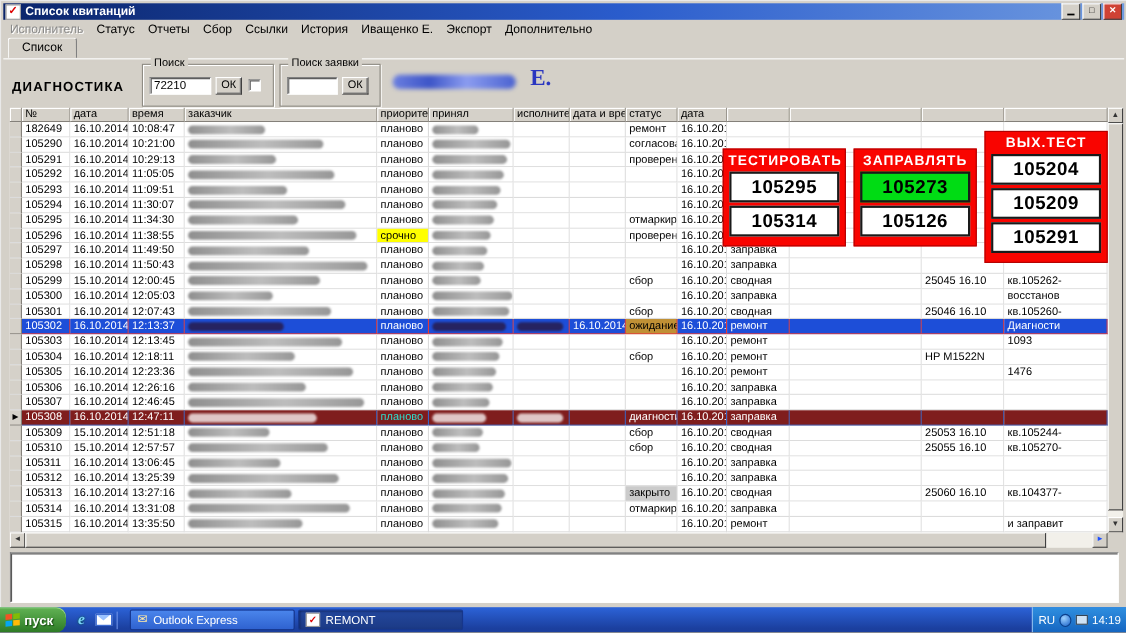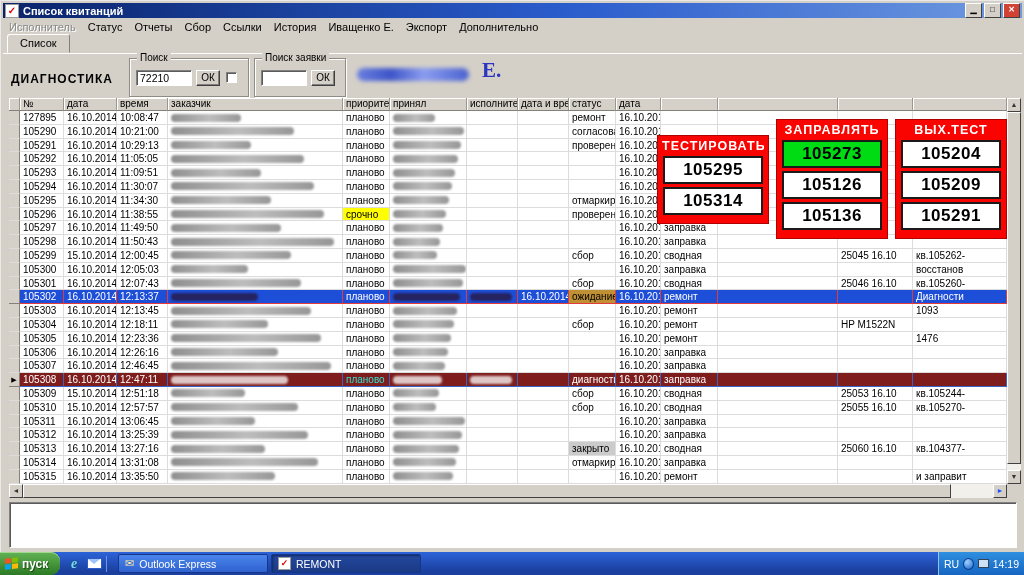--- a/index.html
+++ b/index.html
@@ -161,21 +161,20 @@
     <div class="panels" id="panels">
         <div class="panel">
           <div class="panel-title">ТЕСТИРОВАТЬ</div>
           <div class="num-box">105295</div>
           <div class="num-box">105314</div>
         </div>
         <div class="panel">
           <div class="panel-title">ЗАПРАВЛЯТЬ</div>
           <div class="num-box green">105273</div>
           <div class="num-box">105126</div>
-          <div class="num-box">105136</div>
         </div>
         <div class="panel">
           <div class="panel-title">ВЫХ.ТЕСТ</div>
           <div class="num-box">105204</div>
           <div class="num-box">105209</div>
           <div class="num-box">105291</div>
         </div>
       </div>
 
     <div class="grid">
@@ -192,21 +191,21 @@
           <div class="gh c-stat">статус</div>
           <div class="gh c-date2">дата</div>
           <div class="gh c-work"></div>
           <div class="gh c-gap"></div>
           <div class="gh c-ref"></div>
           <div class="gh c-note"></div>
         </div>
       <div class="grid-body" id="grid-body">
           <div class="grid-row">
             <div class="gc c-marker"></div>
-            <div class="gc c-num">127895</div>
+            <div class="gc c-num">182649</div>
             <div class="gc c-date">16.10.2014</div>
             <div class="gc c-time">10:08:47</div>
             <div class="gc c-cust">
               <div class="blur" style="width: 70px;"></div>
             </div>
             <div class="gc c-prio">планово</div>
             <div class="gc c-recv">
               <div class="blur" style="width: 42px;"></div>
             </div>
             <div class="gc c-exec"></div>

